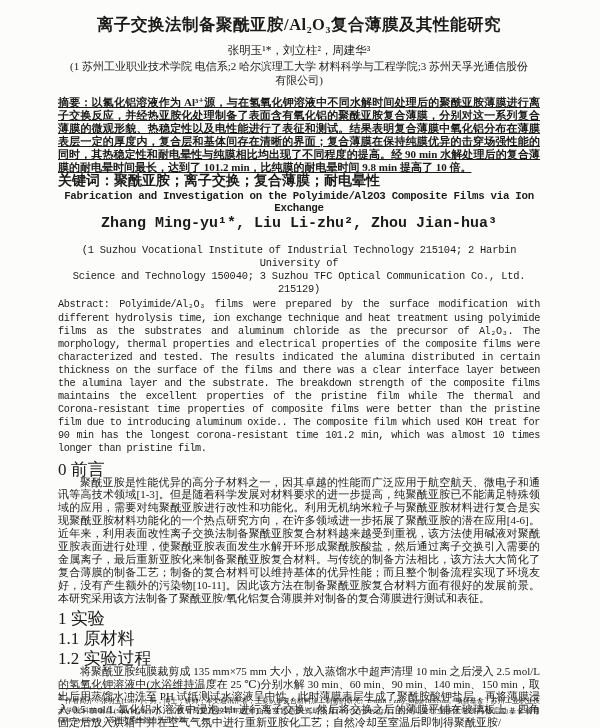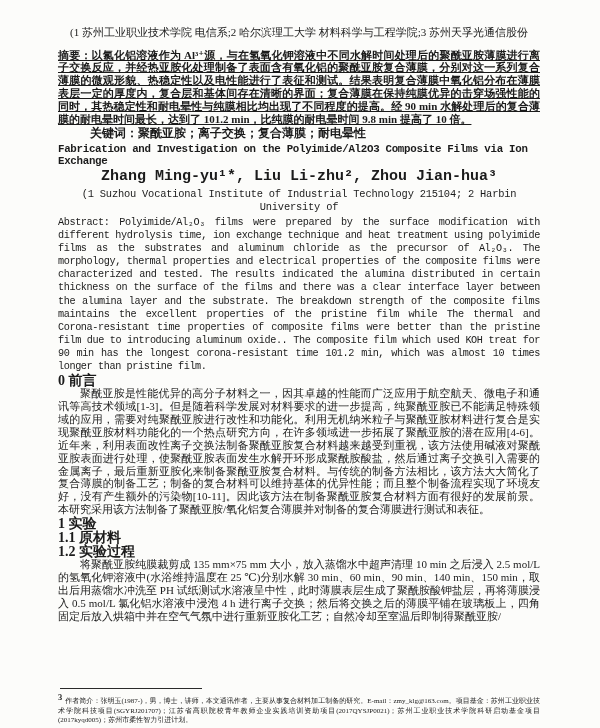--- a/index.html
+++ b/index.html
@@ -14,81 +14,85 @@
     overflow:hidden;
   }
   .title-cn {
     font-size:16.5px; font-weight:bold; text-align:center;
     letter-spacing:0.5px; margin-top:4px;
   }
   .authors-cn {
     font-size:11.5px; text-align:center; margin-top:7px;
   }
   .affil-cn {
-    font-size:11px; line-height:13.5px; text-align:center; margin-top:16px;
+    font-size:11px; line-height:13.5px; text-align:center; margin-top:2px;
   }
   .abs-cn {
     font-size:11px; line-height:12.9px; font-weight:bold;
     text-align:justify; margin-top:9px;text-decoration:underline;
   }
   .keywords {
-    font-size:12px; line-height:13px; font-weight:bold; margin-top:1px;margin-left:32px;
+    font-size:14px; line-height:13px; font-weight:bold; margin-top:1px;
   }
   .mono { font-family:"Liberation Mono","DejaVu Sans Mono",monospace; }
   .title-en {
-    font-size:10.8px; font-weight:bold; text-align:left; margin-top:3px;
+    font-size:10.8px; font-weight:bold; text-align:center; margin-top:3px;
     letter-spacing:-0.3px;
   }
   .authors-en {
     font-size:15px; font-weight:bold; text-align:center; margin-top:1px;
   }
   .affil-en {
-    font-size:10.4px; line-height:13px; text-align:center; margin-top:3px;
+    font-size:10.4px; line-height:13px; text-align:center; margin-top:12px;
     letter-spacing:-0.2px;
   }
   .abs-en {
     font-size:10.2px; line-height:13.1px; text-align:justify; margin-top:2px;
     letter-spacing:-0.4px;
   }
   .sec-head {
-    font-size:14px; font-weight:bold; line-height:13px; margin-top:1px;
+    font-size:17px; font-weight:normal; line-height:13px; margin-top:7px;
   }
   .sec-body {
     font-size:11px; line-height:12.9px; text-align:justify; text-indent:2em;
   }
   .footnote-block { position:absolute; left:58px; right:60px; top:688px; }
   .fn-rule {
     width:142px; height:0; border-top:1.2px solid #2a2a2a; margin:0 0 4px 2px;
   }
   .fn-text {
     font-size:7px; line-height:9.3px; text-align:justify; color:#222;
   }
   .fn-text sup { font-size:8.5px; font-weight:bold; margin-right:3px; }
 </style>
 </head>
 <body>
 
 <div class="page">
 
+  <div class="title-cn">离子交换法制备聚酰亚胺/Al₂O₃复合薄膜及其性能研究</div>
 
+  <div class="authors-cn">张明玉¹*，刘立柱²，周建华³</div>
 
   <div class="affil-cn">
     <div>(1 苏州工业职业技术学院 电信系;2 哈尔滨理工大学 材料科学与工程学院;3 苏州天孚光通信股份</div>
+    <div>有限公司)</div>
   </div>
 
   <div class="abs-cn">摘要：以氯化铝溶液作为 Al³⁺源，与在氢氧化钾溶液中不同水解时间处理后的聚酰亚胺薄膜进行离子交换反应，并经热亚胺化处理制备了表面含有氧化铝的聚酰亚胺复合薄膜，分别对这一系列复合薄膜的微观形貌、热稳定性以及电性能进行了表征和测试。结果表明复合薄膜中氧化铝分布在薄膜表层一定的厚度内，复合层和基体间存在清晰的界面；复合薄膜在保持纯膜优异的击穿场强性能的同时，其热稳定性和耐电晕性与纯膜相比均出现了不同程度的提高。经 90 min 水解处理后的复合薄膜的耐电晕时间最长，达到了 101.2 min，比纯膜的耐电晕时间 9.8 min 提高了 10 倍。</div>
 
   <div class="keywords">关键词：聚酰亚胺；离子交换；复合薄膜；耐电晕性</div>
 
   <div class="title-en mono">Fabrication and Investigation on the Polyimide/Al2O3 Composite Films via Ion Exchange</div>
 
   <div class="authors-en mono">Zhang Ming-yu¹*, Liu Li-zhu², Zhou Jian-hua³</div>
 
   <div class="affil-en mono">
     <div>(1 Suzhou Vocational Institute of Industrial Technology 215104; 2 Harbin University of</div>
+    <div>Science and Technology 150040; 3 Suzhou TFC Optical Communication Co., Ltd. 215129)</div>
   </div>
 
   <div class="abs-en mono">Abstract: Polyimide/Al₂O₃ films were prepared by the surface modification with different hydrolysis time, ion exchange technique and heat treatment using polyimide films as the substrates and aluminum chloride as the precursor of Al₂O₃. The morphology, thermal properties and electrical properties of the composite films were characterized and tested. The results indicated  the alumina distributed in certain thickness on the surface of the films and there was a clear interface layer between the alumina layer and the substrate. The breakdown strength of the composite films maintains the excellent properties of the pristine film while The thermal and  Corona-resistant time properties of composite films were better than the pristine film due to introducing aluminum oxide.. The composite film which used KOH treat for 90 min has the longest corona-resistant time 101.2 min, which was almost 10 times longer than pristine film.</div>
 
   <div class="sec-head">0 前言</div>
   <div class="sec-body">聚酰亚胺是性能优异的高分子材料之一，因其卓越的性能而广泛应用于航空航天、微电子和通讯等高技术领域[1-3]。但是随着科学发展对材料要求的进一步提高，纯聚酰亚胺已不能满足特殊领域的应用，需要对纯聚酰亚胺进行改性和功能化。利用无机纳米粒子与聚酰亚胺材料进行复合是实现聚酰亚胺材料功能化的一个热点研究方向，在许多领域进一步拓展了聚酰亚胺的潜在应用[4-6]。近年来，利用表面改性离子交换法制备聚酰亚胺复合材料越来越受到重视，该方法使用碱液对聚酰亚胺表面进行处理，使聚酰亚胺表面发生水解开环形成聚酰胺酸盐，然后通过离子交换引入需要的金属离子，最后重新亚胺化来制备聚酰亚胺复合材料。与传统的制备方法相比，该方法大大简化了复合薄膜的制备工艺；制备的复合材料可以维持基体的优异性能；而且整个制备流程实现了环境友好，没有产生额外的污染物[10-11]。因此该方法在制备聚酰亚胺复合材料方面有很好的发展前景。本研究采用该方法制备了聚酰亚胺/氧化铝复合薄膜并对制备的复合薄膜进行测试和表征。</div>
 
   <div class="sec-head">1 实验</div>
   <div class="sec-head">1.1 原材料</div>
 

